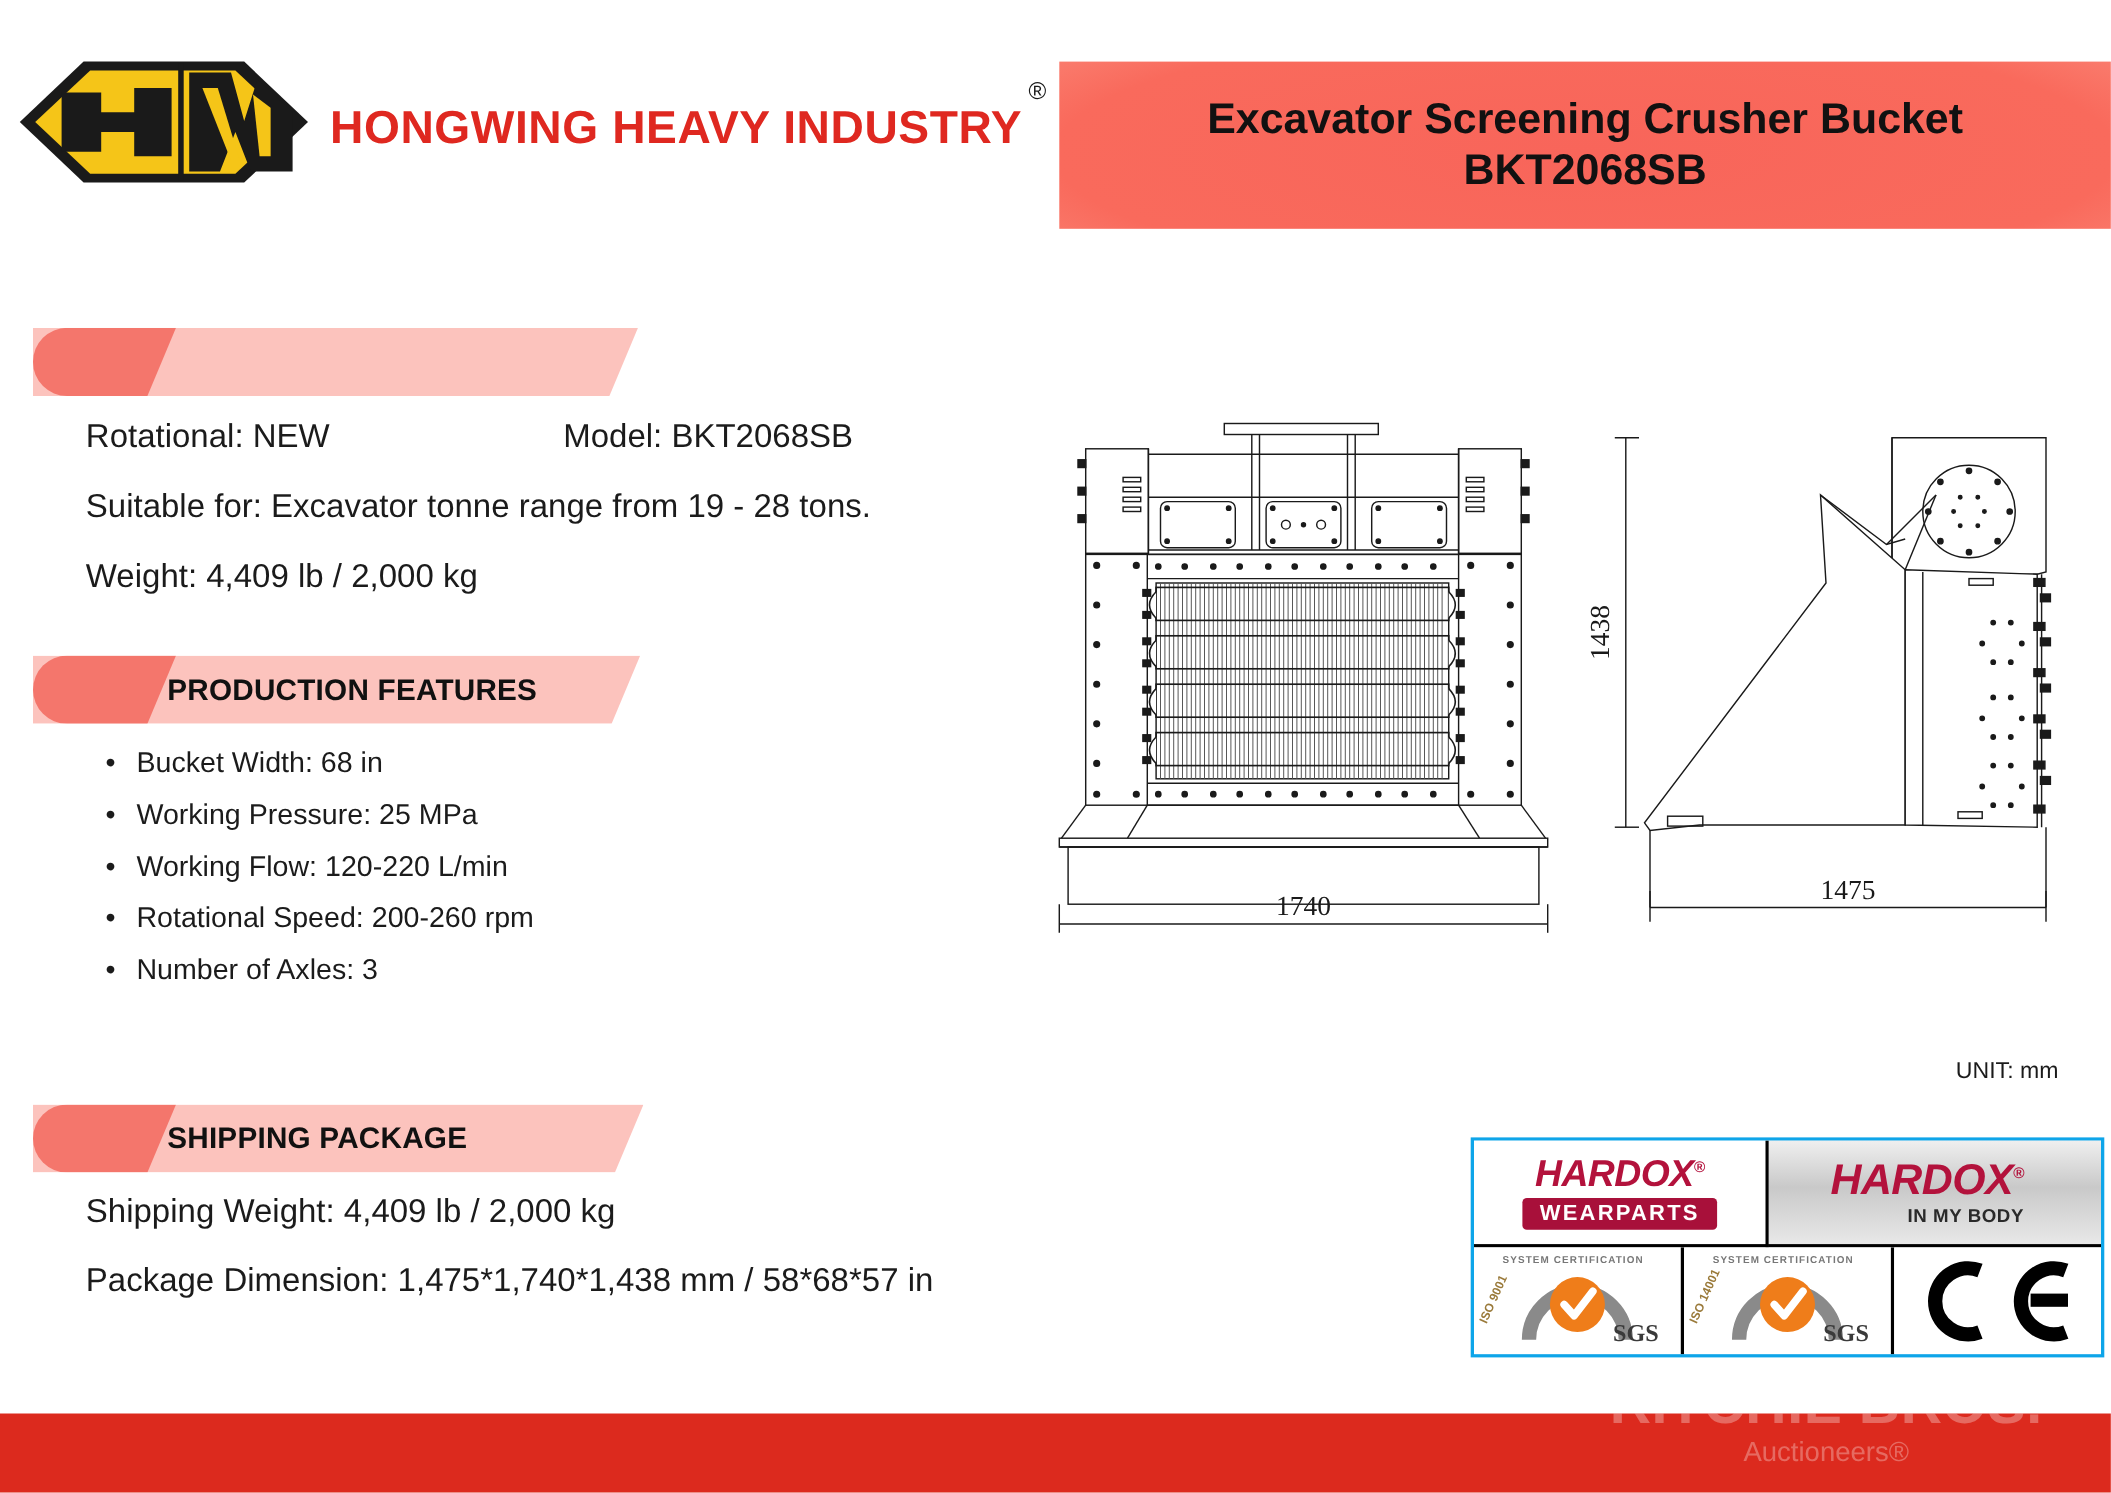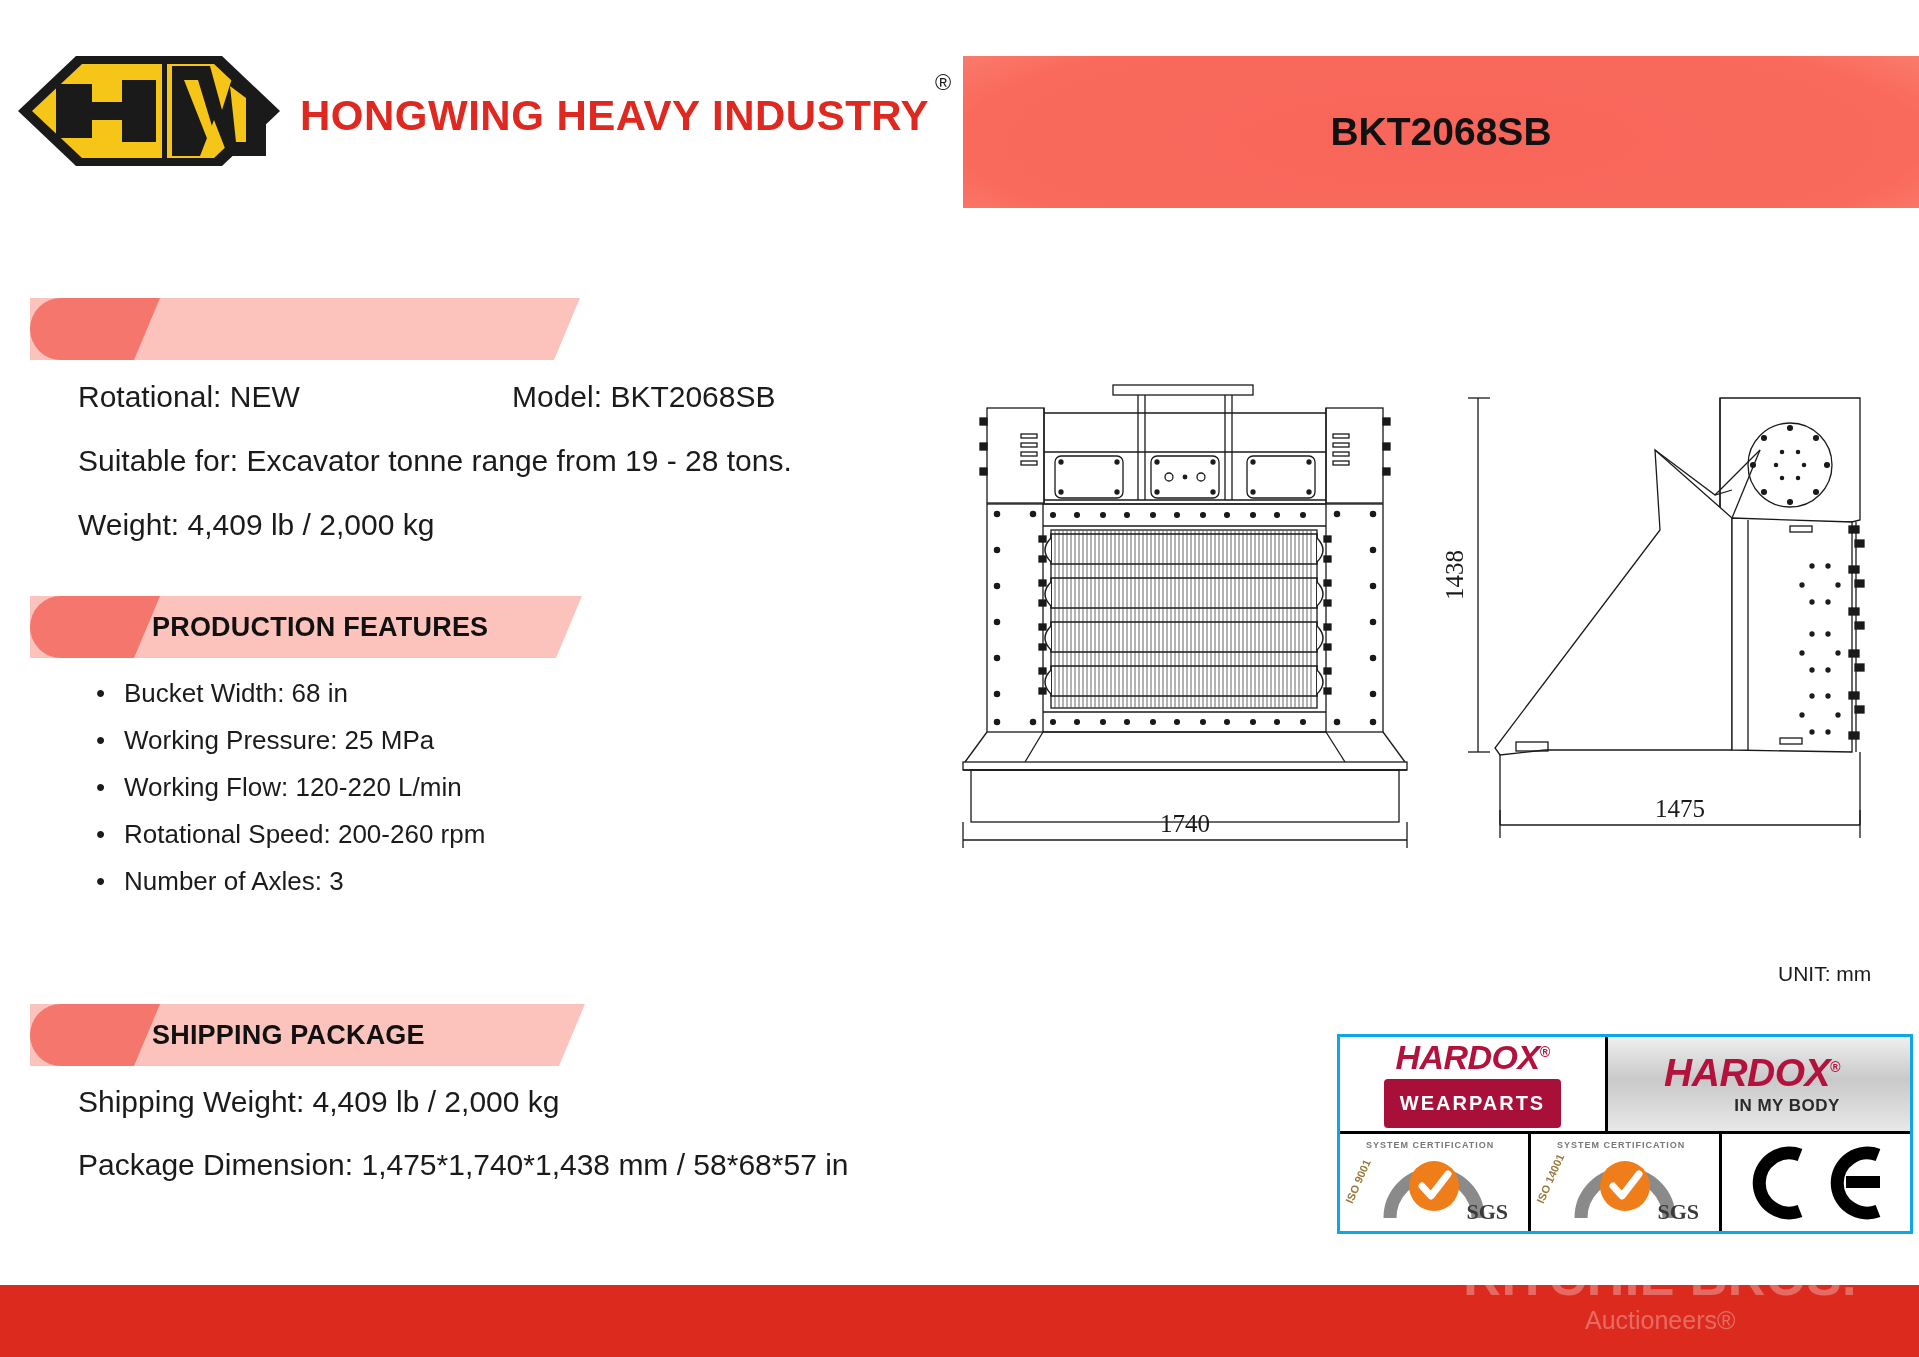--- a/index.html
+++ b/index.html
@@ -183,21 +183,21 @@
     line-height: 1;
   }
   .hardox-reg { font-size: 14px; vertical-align: super; }
   .wearparts-bar {
     margin-top: 5px;
     background: #a8103a;
     color: #ffffff;
     font-size: 20px;
     font-weight: bold;
     letter-spacing: 2px;
-    padding: 13px 16px;
+    padding: 3px 16px;
     border-radius: 4px;
     text-align: center;
   }
   .hardox2-word {
     font-size: 39px;
     font-weight: bold;
     font-style: italic;
     color: #b3123c;
     letter-spacing: -0.5px;
     line-height: 1;
@@ -287,20 +287,21 @@
       <polygon points="158,30 196,30 208,74 220,36 252,66 252,120 214,120 200,84 186,120 158,120" fill="#1a1a1a"></polygon>
       <polygon points="170,44 184,44 204,110 196,110" fill="#f5c518"></polygon>
       <polygon points="216,50 232,62 232,106 222,106" fill="#f5c518"></polygon>
     </svg>
   </div>
 
   <div class="brand-name">HONGWING HEAVY INDUSTRY</div>
   <div class="brand-reg">®</div>
 
   <div class="title-banner">
+    <div class="title-line1">Excavator Screening Crusher Bucket</div>
     <div class="title-line2">BKT2068SB</div>
   </div>
 </div>
 
 <div class="ribbon" style="left:30px; top:298px; width:550px;">
   <div class="ribbon-light" style="width:550px;"></div>
   <div class="ribbon-dark"></div>
 </div>
 
 <div class="spec-line" style="left:78px; top:380px;">Rotational: NEW</div>

